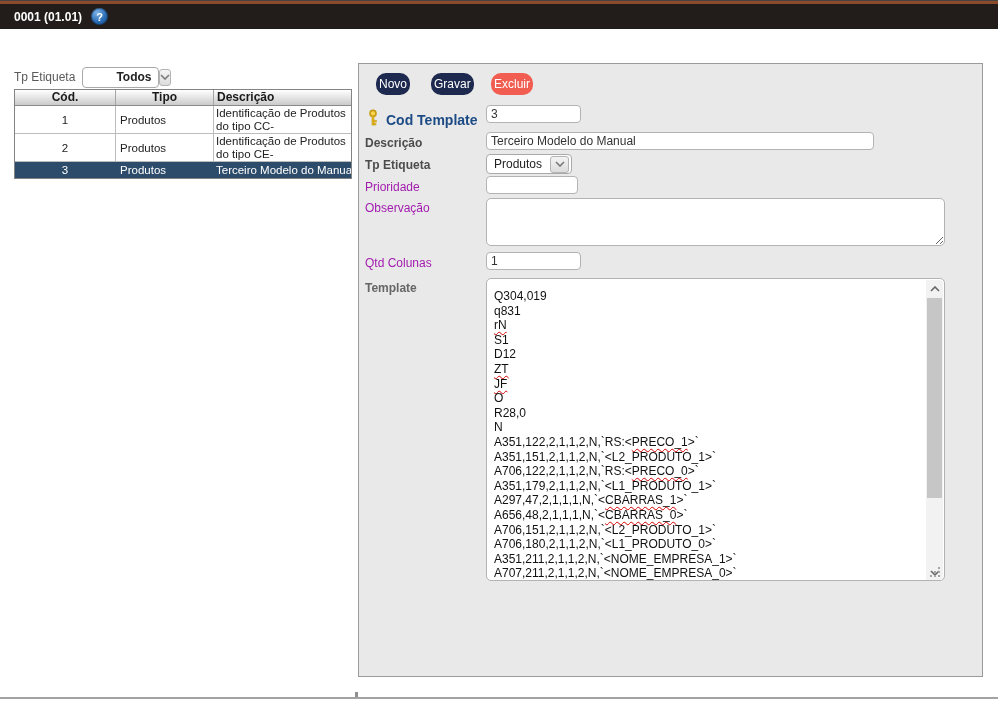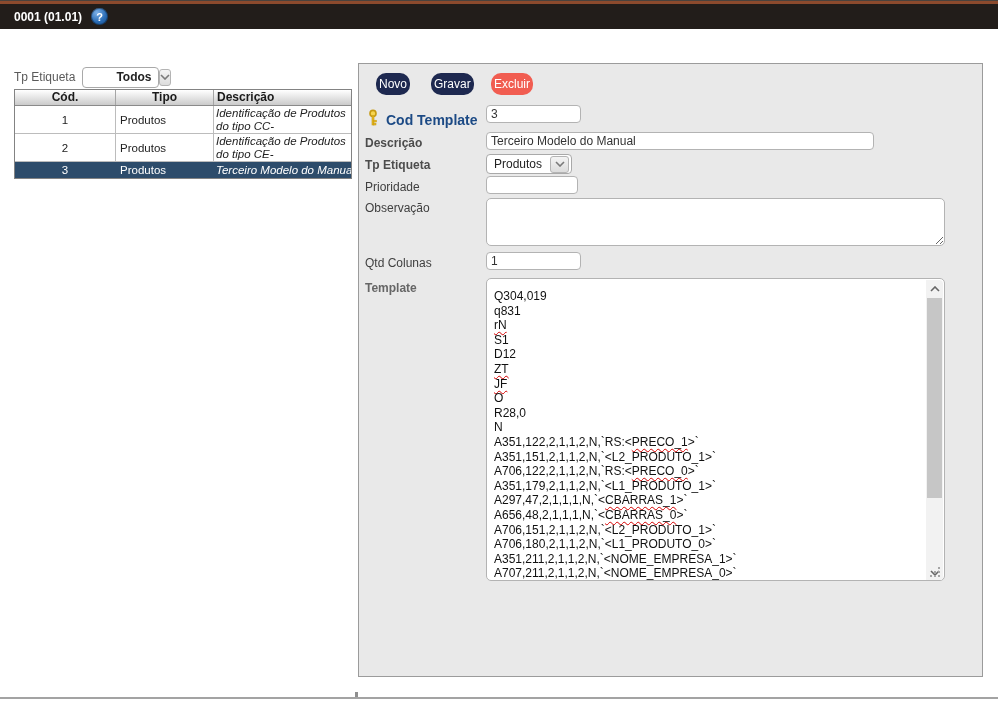--- a/index.html
+++ b/index.html
@@ -34,38 +34,38 @@
   .gh-cell { font-size:12px; font-weight:bold; color:#1a1a1a; height:15px; line-height:15px; border-right:1px solid #a5a5a5; }
   .gh-cell:last-child { border-right:none; }
   .gh-center { text-align:center; }
   .gh-left { text-align:left; padding-left:3px; }
   .g-row { display:grid; grid-template-columns:101px 98px 137px; border-bottom:1px solid #bcbcbc; background:#fff; }
   .g-row:last-child { border-bottom:none; }
   .g-cell { font-size:11.5px; color:#222; border-right:1px solid #bcbcbc; display:flex; align-items:center; overflow:hidden; }
   .g-cell:last-child { border-right:none; }
   .c-cod  { justify-content:center; }
   .c-tipo { padding-left:4px; }
-  .c-desc { padding-left:2px; line-height:13px; align-items:center;font-style:italic; }
+  .c-desc { padding-left:2px; line-height:13px; align-items:center; }
   .g-row.two { height:28px; }
   .g-row.one { height:16px; }
   .g-row.selected { background:#2d4c6b; }
   .g-row.selected .g-cell { color:#fff; border-right-color:#2d4c6b; white-space:nowrap; }
 
   
   .panel { position:absolute; left:358px; top:63px; width:625px; height:614px; background:#e9e9e9; border:1px solid #9b9b9b; }
 
   .btn { position:absolute; height:22px; border:none; border-radius:10px; color:#fff; font-size:12px;
          font-family:"Liberation Sans", sans-serif; padding:0 3px; cursor:pointer; }
   .btn-navy { background:#1e2950; }
   .btn-red  { background:#f15d51; }
   #btn-novo    { left:17px;  top:9px; }
   #btn-gravar  { left:72px;  top:9px; }
   #btn-excluir { left:132px; top:9px; }
 
-  .f-label { position:absolute; font-size:12px; color:#404040; }
+  .f-label { position:absolute; font-size:12px; color:#a21caf; }
   .f-label.dark { color:#4c4c4c; font-weight:bold; }
   .f-label.semi { color:#666; font-weight:bold; }
   .key-label { position:absolute; left:8px; top:45px; display:flex; align-items:center; gap:7px; }
   .key-label .kl-txt { color:#1c4a85; font-size:14px; font-weight:bold; }
 
   .f-input { position:absolute; height:18px; border:1px solid #b3b3b3; border-radius:4px; background:#fff;
              font-size:12px; color:#333; padding:0 4px; font-family:"Liberation Sans", sans-serif; }
 
   #in-cod        { left:127px; top:41px;  width:95px; }
   #lb-descricao  { left:6px;   top:72px; }

